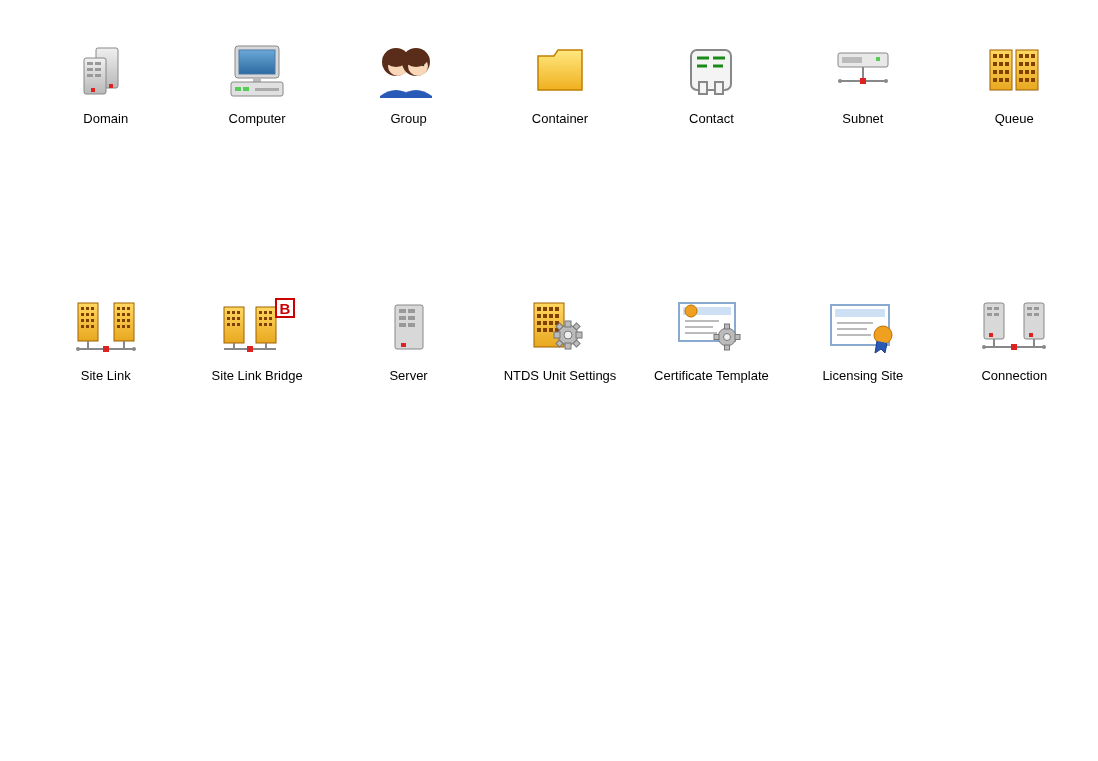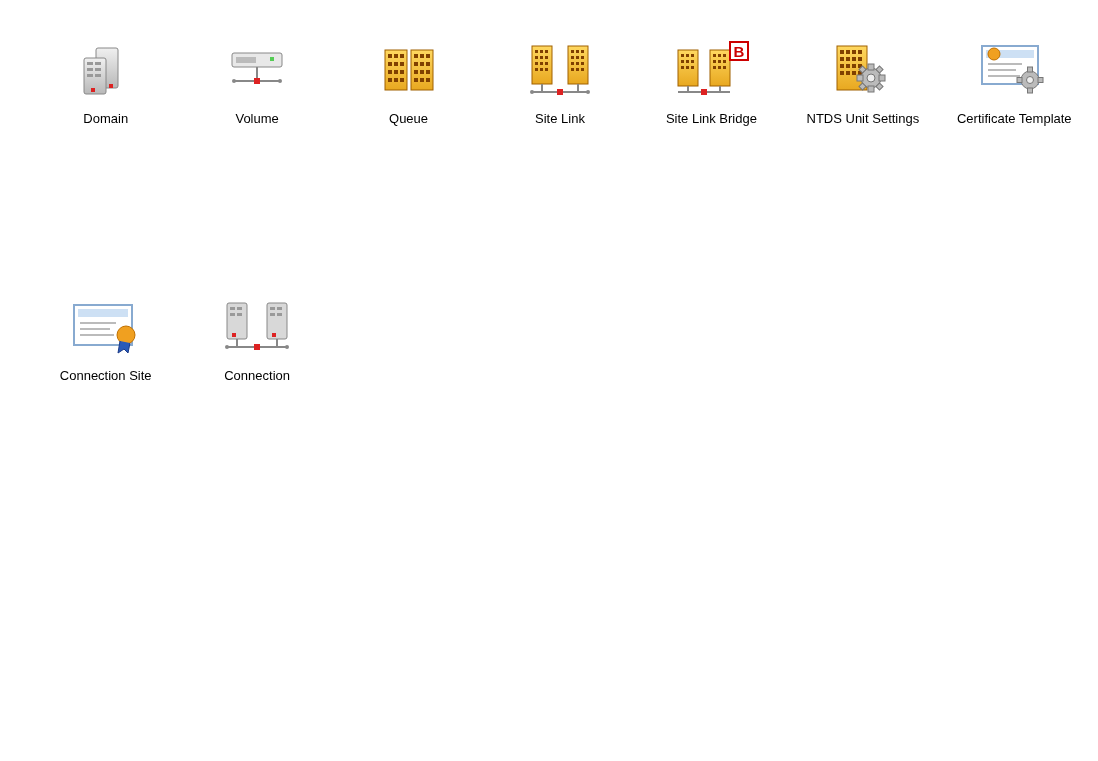--- a/index.html
+++ b/index.html
@@ -69,42 +69,110 @@
           <rect x="19" y="28" width="6" height="3" fill="#999"></rect>
         <rect x="11" y="34" width="6" height="3" fill="#999"></rect>
           <rect x="19" y="34" width="6" height="3" fill="#999"></rect>
         <rect x="15" y="48" width="4" height="4" fill="#d22"></rect>
         <rect x="33" y="44" width="4" height="4" fill="#d22"></rect>
       </svg>
     </div>
     <div class="label">Domain</div>
   </div>
 
-
-
-
-
-
+  <div class="item">
+    <div class="icon">
+      <svg width="64" height="60" viewBox="0 0 64 60">
+        <defs>
+            <linearGradient id="scr" x1="0" y1="0" x2="0" y2="1">
+              <stop offset="0" stop-color="#6aa8d8"></stop>
+              <stop offset="1" stop-color="#2d6aa0"></stop>
+            </linearGradient>
+          </defs>
+        <rect x="10" y="6" width="44" height="32" rx="3" fill="#d8d8d8" stroke="#888"></rect>
+        <rect x="14" y="10" width="36" height="24" fill="url(#scr)" stroke="#4a7aa8"></rect>
+        <rect x="28" y="38" width="8" height="4" fill="#bbb"></rect>
+        <rect x="6" y="42" width="52" height="14" rx="2" fill="#e0e0e0" stroke="#888"></rect>
+        <rect x="10" y="47" width="6" height="4" fill="#5c5"></rect>
+        <rect x="18" y="47" width="6" height="4" fill="#5c5"></rect>
+        <rect x="30" y="48" width="24" height="3" fill="#aaa"></rect>
+      </svg>
+    </div>
+    <div class="label">Computer</div>
+  </div>
+
+
+  <div class="item">
+    <div class="icon">
+      <svg width="70" height="60" viewBox="0 0 70 60">
+        <g transform="translate(0,0)">
+          <ellipse cx="22" cy="22" rx="14" ry="14" fill="#5a2d1a"></ellipse>
+          <circle cx="24" cy="26" r="10" fill="#f8d8b8"></circle>
+          <ellipse cx="22" cy="18" rx="12" ry="9" fill="#5a2d1a"></ellipse>
+          <path d="M 6 56 Q 22 44 38 56 L 38 58 L 6 58 Z" fill="#2a5ab8"></path>
+        </g>
+        <g transform="translate(20,0)">
+          <ellipse cx="22" cy="22" rx="14" ry="14" fill="#5a2d1a"></ellipse>
+          <circle cx="24" cy="26" r="10" fill="#f8d8b8"></circle>
+          <ellipse cx="22" cy="18" rx="12" ry="9" fill="#5a2d1a"></ellipse>
+          <circle cx="29" cy="25" r="1.3" fill="#333"></circle>
+          <path d="M 6 56 Q 22 44 38 56 L 38 58 L 6 58 Z" fill="#2a5ab8"></path>
+        </g>
+      </svg>
+    </div>
+    <div class="label">Group</div>
+  </div>
+
+  <div class="item">
+    <div class="icon">
+      <svg width="56" height="56" viewBox="0 0 56 56">
+        <defs>
+            <linearGradient id="fold" x1="0" y1="0" x2="0" y2="1">
+              <stop offset="0" stop-color="#ffe880"></stop>
+              <stop offset="1" stop-color="#f0b020"></stop>
+            </linearGradient>
+          </defs>
+        <path d="M 6 14 L 22 14 L 26 8 L 50 8 L 50 48 L 6 48 Z" fill="url(#fold)" stroke="#c08000" stroke-width="1.5"></path>
+      </svg>
+    </div>
+    <div class="label">Container</div>
+  </div>
+
+
+  <div class="item">
+    <div class="icon">
+      <svg width="56" height="56" viewBox="0 0 56 56">
+        <rect x="8" y="8" width="40" height="40" rx="6" fill="#f4f4f4" stroke="#888" stroke-width="2"></rect>
+        <rect x="16" y="40" width="8" height="12" fill="#f4f4f4" stroke="#888" stroke-width="2"></rect>
+        <rect x="32" y="40" width="8" height="12" fill="#f4f4f4" stroke="#888" stroke-width="2"></rect>
+        <line x1="14" y1="16" x2="26" y2="16" stroke="#1a8a1a" stroke-width="3"></line>
+        <line x1="30" y1="16" x2="42" y2="16" stroke="#1a8a1a" stroke-width="3"></line>
+        <line x1="14" y1="24" x2="24" y2="24" stroke="#1a8a1a" stroke-width="3"></line>
+        <line x1="30" y1="24" x2="40" y2="24" stroke="#1a8a1a" stroke-width="3"></line>
+      </svg>
+    </div>
+    <div class="label">Contact</div>
+  </div>
 
 
 
   <div class="item">
     <div class="icon">
       <svg width="70" height="50" viewBox="0 0 70 50">
         <rect x="10" y="8" width="50" height="14" rx="2" fill="#e8e8e8" stroke="#888"></rect>
         <rect x="14" y="12" width="20" height="6" fill="#bbb"></rect>
         <rect x="48" y="12" width="4" height="4" fill="#5c5"></rect>
         <line x1="35" y1="22" x2="35" y2="36" stroke="#888" stroke-width="2"></line>
         <line x1="12" y1="36" x2="58" y2="36" stroke="#888" stroke-width="2"></line>
         <circle cx="12" cy="36" r="2" fill="#888"></circle>
           <circle cx="58" cy="36" r="2" fill="#888"></circle>
         <rect x="32" y="33" width="6" height="6" fill="#d22"></rect>
       </svg>
     </div>
-    <div class="label">Volume</div>
+    <div class="label">Subnet</div>
   </div>
 
 
   <div class="item">
     <div class="icon">
       <svg width="64" height="56" viewBox="0 0 64 56">
         <defs>
             <linearGradient id="bld" x1="0" y1="0" x2="0" y2="1">
               <stop offset="0" stop-color="#ffd860"></stop>
               <stop offset="1" stop-color="#e8a820"></stop>
@@ -226,20 +294,35 @@
         <line x1="48" y1="46" x2="48" y2="52" stroke="#888" stroke-width="2"></line>
         <line x1="6" y1="52" x2="58" y2="52" stroke="#888" stroke-width="2"></line>
         <rect x="29" y="49" width="6" height="6" fill="#d22"></rect>
         <rect x="58" y="2" width="18" height="18" fill="#fff" stroke="#c00" stroke-width="2"></rect>
         <text x="67" y="17" font-size="15" font-weight="bold" fill="#c00" text-anchor="middle">B</text>
       </svg>
     </div>
     <div class="label">Site Link Bridge</div>
   </div>
 
+  <div class="item">
+    <div class="icon">
+      <svg width="44" height="56" viewBox="0 0 44 56">
+        <rect x="8" y="6" width="28" height="44" rx="2" fill="#d8d8d8" stroke="#888"></rect>
+        <rect x="12" y="10" width="7" height="4" fill="#999"></rect>
+          <rect x="21" y="10" width="7" height="4" fill="#999"></rect>
+        <rect x="12" y="17" width="7" height="4" fill="#999"></rect>
+          <rect x="21" y="17" width="7" height="4" fill="#999"></rect>
+        <rect x="12" y="24" width="7" height="4" fill="#999"></rect>
+          <rect x="21" y="24" width="7" height="4" fill="#999"></rect>
+        <rect x="14" y="44" width="5" height="4" fill="#d22"></rect>
+      </svg>
+    </div>
+    <div class="label">Server</div>
+  </div>
 
   <div class="item">
     <div class="icon">
       <svg width="64" height="60" viewBox="0 0 64 60">
         <defs>
             <linearGradient id="bld4" x1="0" y1="0" x2="0" y2="1">
               <stop offset="0" stop-color="#ffd860"></stop>
               <stop offset="1" stop-color="#e8a820"></stop>
             </linearGradient>
           </defs>
@@ -311,21 +394,21 @@
       <svg width="76" height="56" viewBox="0 0 76 56">
         <rect x="6" y="6" width="58" height="40" fill="#fff" stroke="#88aad0" stroke-width="2"></rect>
         <rect x="10" y="10" width="50" height="8" fill="#cde0f4"></rect>
         <line x1="12" y1="24" x2="48" y2="24" stroke="#bbb" stroke-width="2"></line>
         <line x1="12" y1="30" x2="42" y2="30" stroke="#bbb" stroke-width="2"></line>
         <line x1="12" y1="36" x2="46" y2="36" stroke="#bbb" stroke-width="2"></line>
         <circle cx="58" cy="36" r="9" fill="#f0a020" stroke="#c07000"></circle>
         <path d="M 52 42 L 50 54 L 56 50 L 60 54 L 62 44" fill="#2a5ab8" stroke="#1a3a88"></path>
       </svg>
     </div>
-    <div class="label">Connection Site</div>
+    <div class="label">Licensing Site</div>
   </div>
 
   <div class="item">
     <div class="icon">
       <svg width="72" height="60" viewBox="0 0 72 60">
         <rect x="6" y="6" width="20" height="36" rx="2" fill="#d8d8d8" stroke="#888"></rect>
         <rect x="46" y="6" width="20" height="36" rx="2" fill="#d8d8d8" stroke="#888"></rect>
         <rect x="9" y="10" width="5" height="3" fill="#999"></rect>
           <rect x="16" y="10" width="5" height="3" fill="#999"></rect>
         <rect x="9" y="16" width="5" height="3" fill="#999"></rect>

